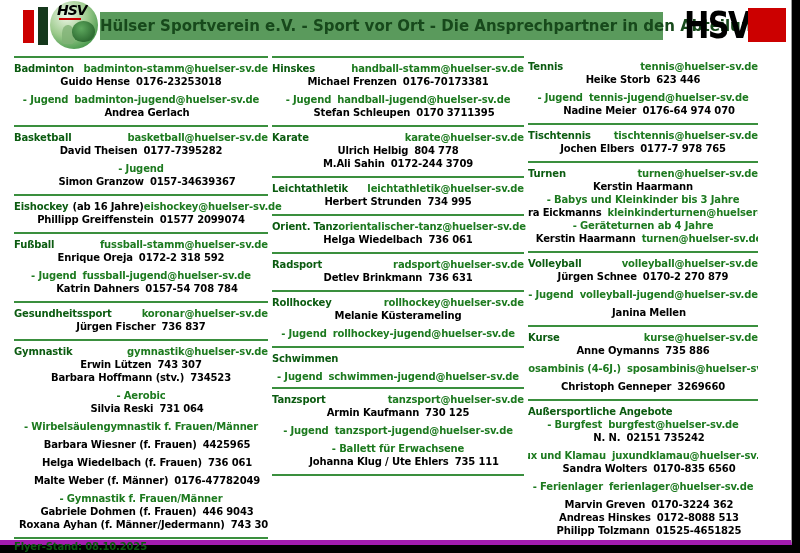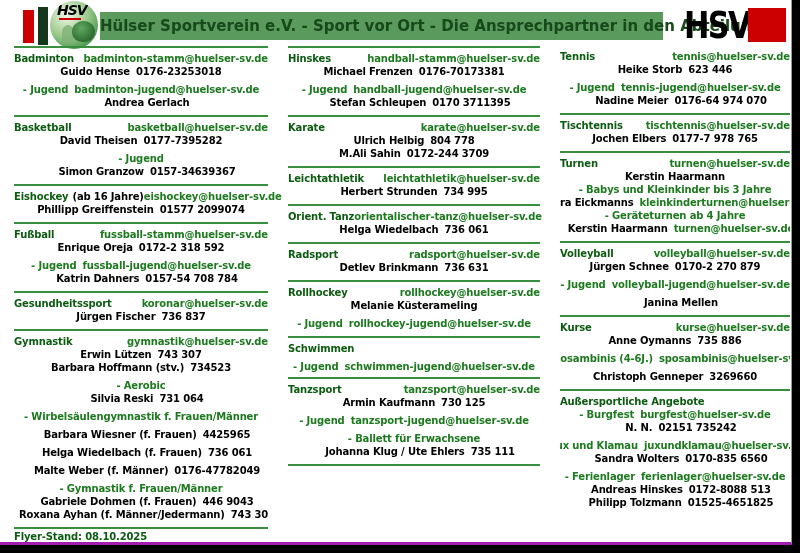--- a/index.html
+++ b/index.html
@@ -4,39 +4,39 @@
 <style>
   :root{
     --banner_bg:#5a9a5c; --banner_text:#17491b; --title_green:#0b5b10;
     --item_green:#1d7a1f; --divider_green:#3a8f3e; --brand_red:#cc0000;
     --bar_dark_green:#15381c; --text_black:#000000;
   }
   *{box-sizing:border-box;margin:0;padding:0}
   body{width:800px;height:553px;background:#000;overflow:hidden;position:relative;
        font-family:"DejaVu Sans","Liberation Sans",sans-serif;}
   .page{position:absolute;left:0;top:0;width:792px;height:545px;background:#fff;
-        border-right:1px solid #9a9a9a;border-bottom:3px solid #a21caf;}
+        border-right:1px solid #9a9a9a;border-bottom:5px solid #a21caf;}
   
   .hdr{position:absolute;left:0;top:0;width:100%;height:48px}
   .bar-red{position:absolute;left:23px;top:10px;width:11px;height:33px;background:var(--brand_red)}
   .bar-green{position:absolute;left:38px;top:7px;width:10px;height:38px;background:var(--bar_dark_green)}
   .logo-circle{position:absolute;left:50px;top:1px;width:48px;height:48px;border-radius:50%;
     background:radial-gradient(circle at 35% 30%,#eef7e8,#9ecb8e 45%,#4b9a4e 78%,#2e6b33);overflow:hidden}
   .logo-hsv{position:absolute;left:7px;top:1px;font-size:14px;font-weight:900;color:#000;letter-spacing:-1px;font-style:italic}
   .logo-sub{position:absolute;left:9px;top:17px;width:22px;height:2px;background:var(--brand_red)}
   .logo-tree{position:absolute;right:3px;bottom:7px;width:23px;height:21px;border-radius:50% 50% 45% 45%;
     background:radial-gradient(circle at 40% 35%,#5ea95e,#2f6d33 70%)}
   .logo-fig{position:absolute;left:12px;bottom:5px;width:12px;height:19px;border-radius:45% 45% 20% 20%;background:#7fb276;opacity:.8}
   .banner{position:absolute;left:100px;top:12px;width:563px;height:28px;background:var(--banner_bg);
     color:var(--banner_text);font-size:15px;font-weight:700;text-align:center;line-height:28px;white-space:nowrap}
   .brand{position:absolute;left:684px;top:3px;font-size:37px;font-weight:900;color:#000;
     letter-spacing:-2px;transform:scale(.82,1.02);transform-origin:left top}
   .red-square{position:absolute;left:748px;top:8px;width:38px;height:34px;background:var(--brand_red)}
   
-  .cols{position:absolute;left:14px;top:46px;display:flex;gap:20px;font-size:10px;font-weight:700;
+  .cols{position:absolute;left:14px;top:56px;display:flex;gap:4px;font-size:10px;font-weight:700;
         letter-spacing:-.15px;color:#000}
   .col{display:block}
   .col:nth-child(1){width:254px}
   .col:nth-child(2){width:252px}
   .col:nth-child(3){width:230px}
   .divider{border-top:2px solid var(--divider_green)}
   .section{padding:4px 0 6px}
   .trow{display:flex;justify-content:space-between;align-items:baseline;line-height:13px;white-space:nowrap}
   .tleft{display:flex;gap:4px}
   .title{color:var(--title_green)}
@@ -466,20 +466,24 @@
             <span class="right email">juxundklamau@huelser-sv.de</span>
           </div>
           <div class="row">
             <span class="left subname">Sandra Wolters</span>
             <span class="right phone">0170-835 6560</span>
           </div>
           <div class="row gap">
             <span class="left sub">- Ferienlager</span>
             <span class="right email">ferienlager@huelser-sv.de</span>
           </div>
+          <div class="row gap">
+            <span class="left subname">Marvin Greven</span>
+            <span class="right phone">0170-3224 362</span>
+          </div>
           <div class="row">
             <span class="left subname">Andreas Hinskes</span>
             <span class="right phone">0172-8088 513</span>
           </div>
           <div class="row">
             <span class="left subname">Philipp Tolzmann</span>
             <span class="right phone">01525-4651825</span>
           </div>
         </section>
       </div>

